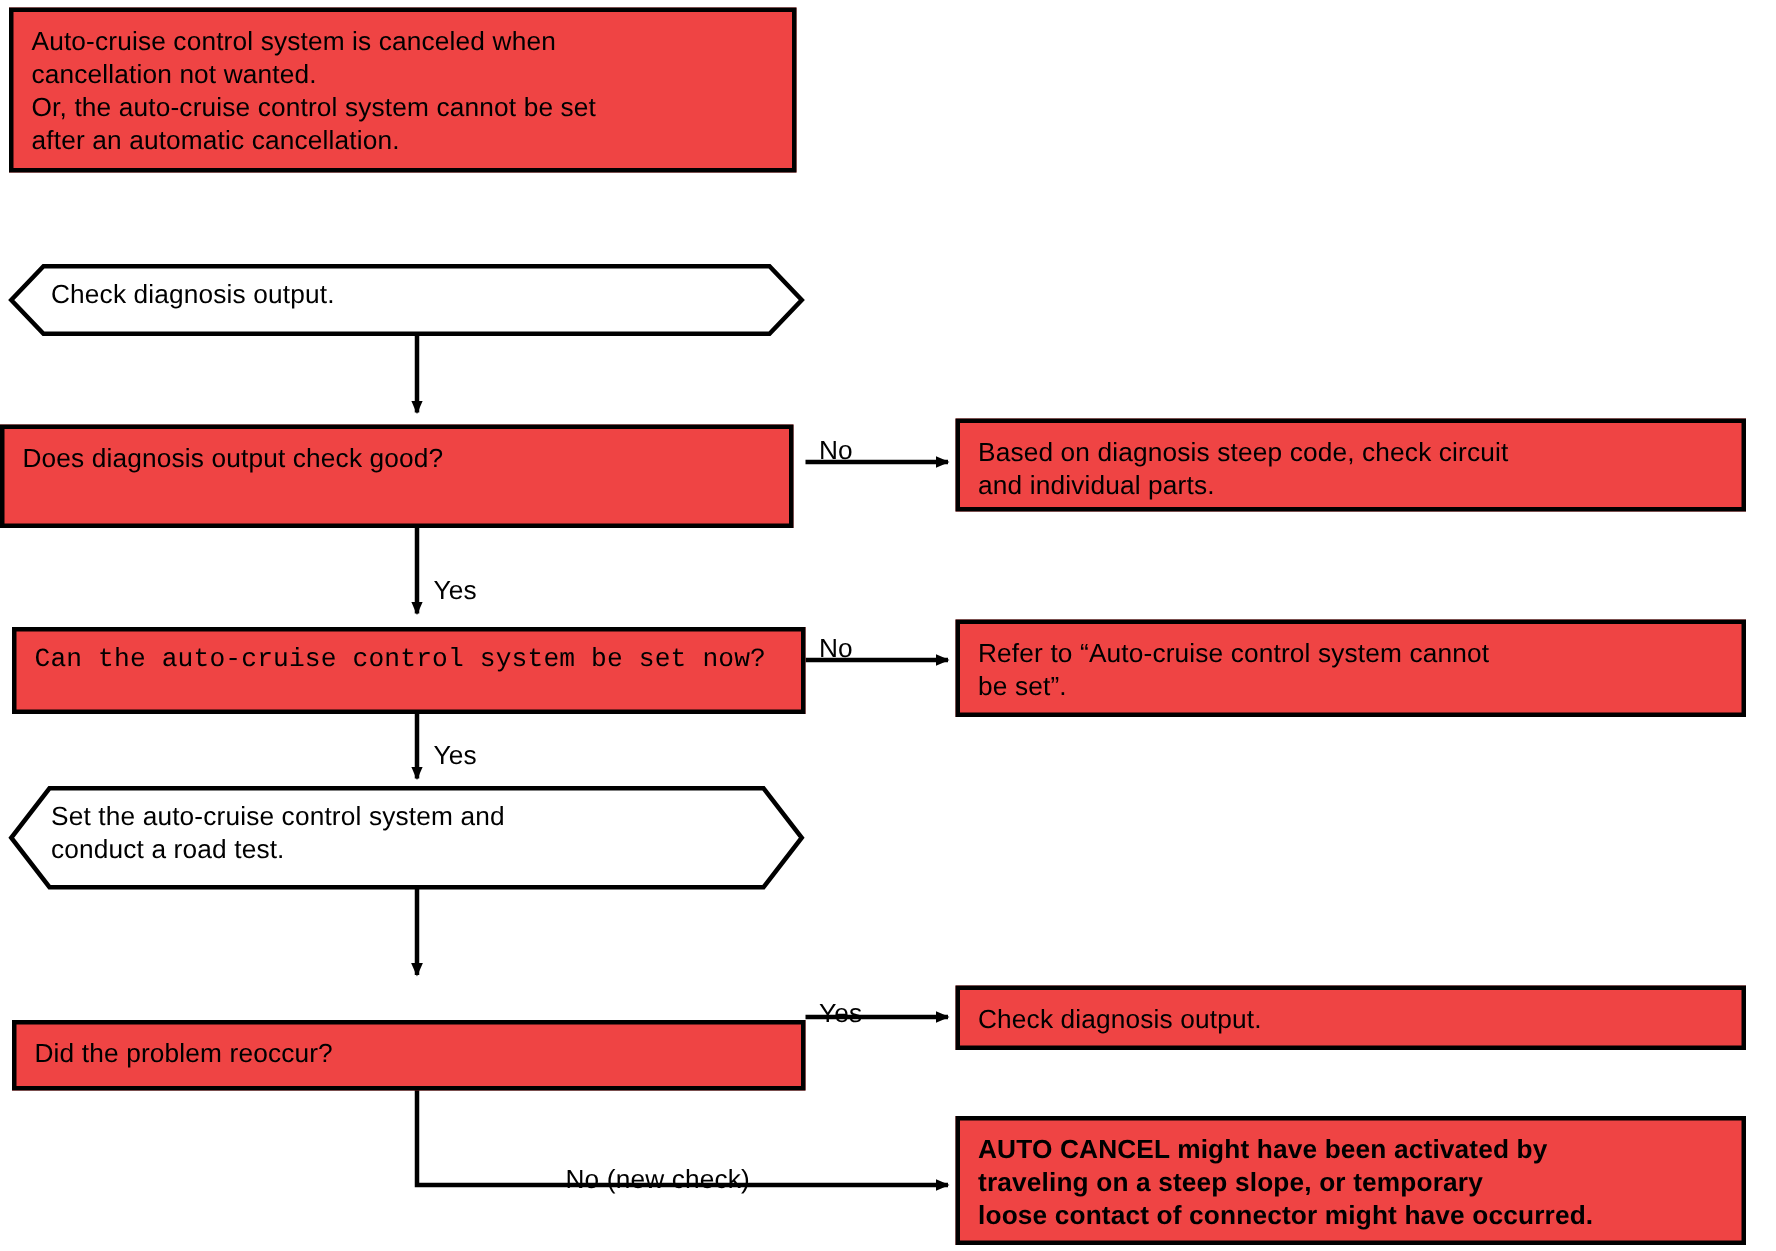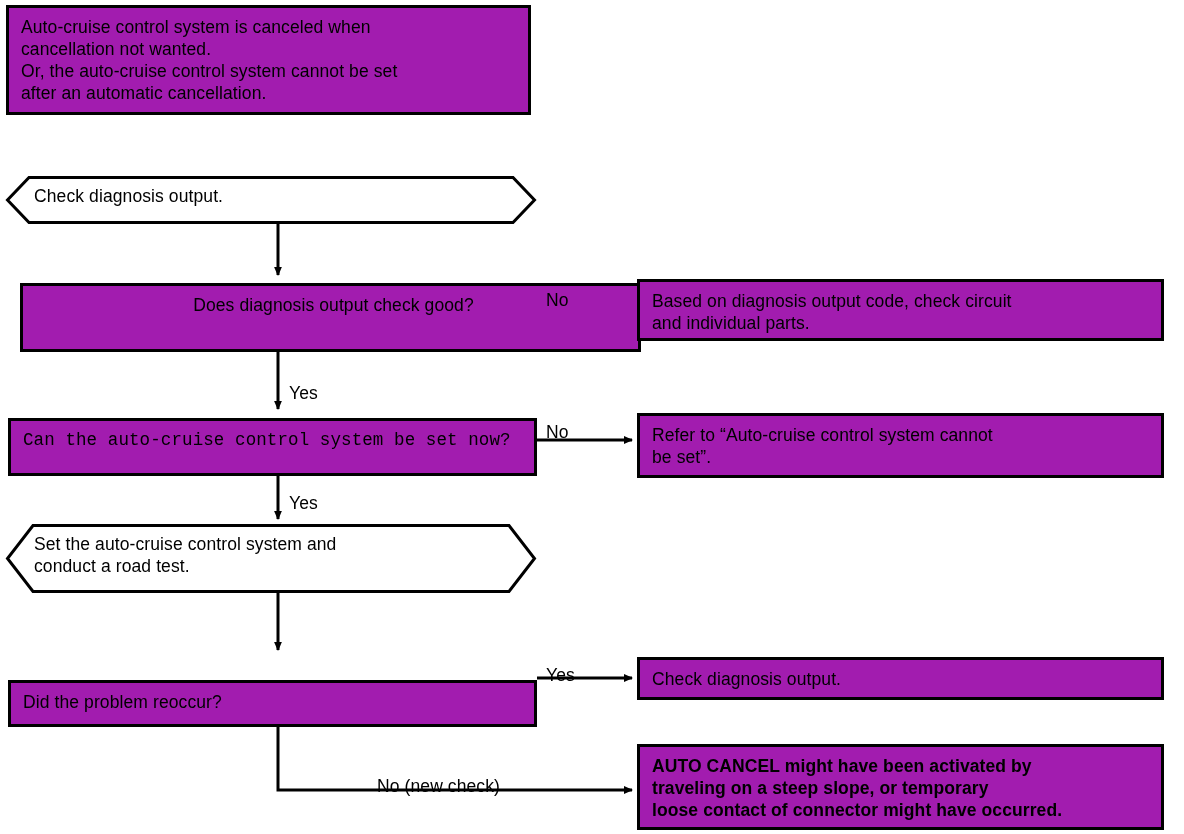--- a/index.html
+++ b/index.html
@@ -26,21 +26,21 @@
     width: 1184px;
     height: 834px;
     pointer-events: none;
   }
   .node {
     position: absolute;
     box-sizing: border-box;
   }
   .rectbox {
     border: 3px solid #000;
-    background: #a21caf;
+    background: #ef4444;
   }
   .rectbox .txt {
     position: absolute;
     left: 12px;
     top: 8px;
     right: 6px;
     font-size: 17.5px;
     line-height: 22px;
     letter-spacing: 0.1px;
     white-space: pre-line;
@@ -125,28 +125,28 @@
 after an automatic cancellation.</div>
   </div>
 
   <div class="hexwrap" style="left:6px; top:176px; width:530px; height:48px;">
     <svg width="530" height="48" viewBox="0 0 530 48">
       <polygon points="23,1.5 507,1.5 528.5,24 507,46.5 23,46.5 1.5,24" fill="#ffffff" stroke="#000000" stroke-width="3"></polygon>
     </svg>
     <div class="txt">Check diagnosis output.</div>
   </div>
 
-  <div class="node rectbox" style="left:20px; top:283px; width:621px; height:69px;text-align:center;">
+  <div class="node rectbox" style="left:0; top:283px; width:529px; height:69px;">
     <div class="txt">Does diagnosis output check good?</div>
   </div>
 
   <div class="edge-label" style="left:546px; top:271px;">No</div>
 
   <div class="node rectbox" style="left:637px; top:279px; width:527px; height:62px;">
-    <div class="txt">Based on diagnosis output code, check circuit
+    <div class="txt">Based on diagnosis steep code, check circuit
 and individual parts.</div>
   </div>
 
   <div class="edge-label" style="left:289px; top:364px;">Yes</div>
 
   <div class="node rectbox" style="left:8px; top:418px; width:529px; height:58px;font-family:Liberation Mono, monospace;">
     <div class="txt">Can the auto-cruise control system be set now?</div>
   </div>
 
   <div class="edge-label" style="left:546px; top:403px;">No</div>

